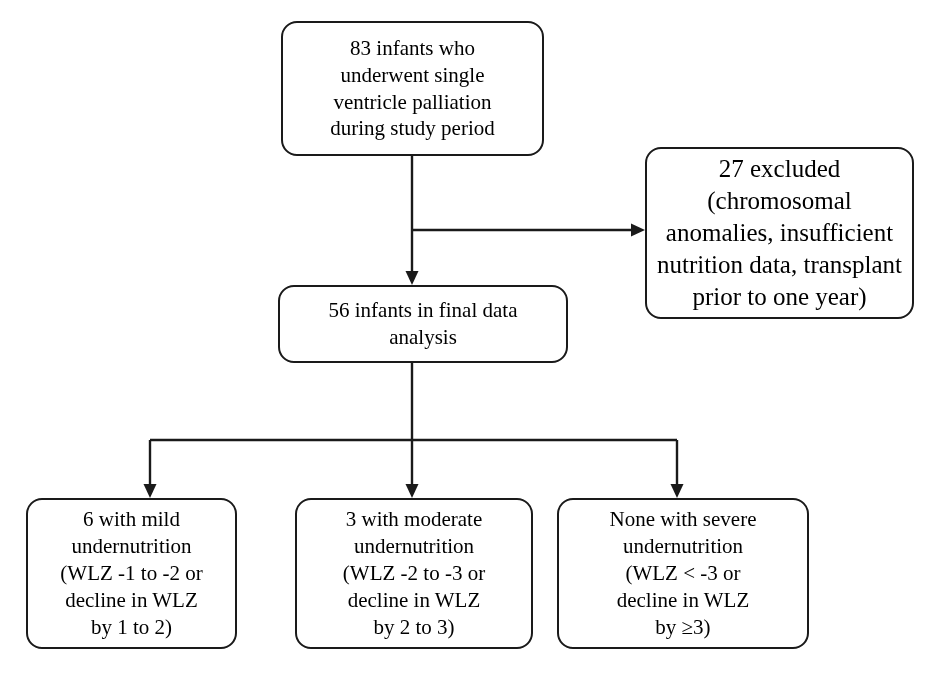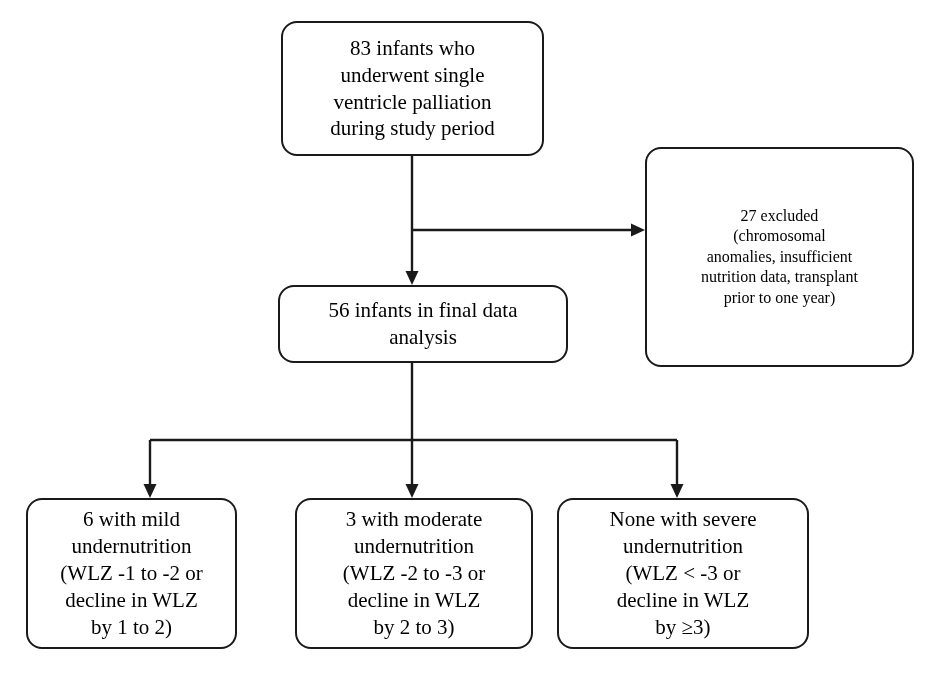--- a/index.html
+++ b/index.html
@@ -28,21 +28,21 @@
     color: #000000;
     line-height: 1.28;
     padding: 4px 8px;
   }
   .node-text {
     display: block;
     white-space: pre-line;
     text-align: center;
   }
   #node-source        { left: 281px; top: 21px;  width: 263px; height: 135px; font-size: 21px; }
-  #node-excluded      { left: 645px; top: 147px; width: 269px; height: 220px; font-size: 16px; }
+  #node-excluded      { left: 645px; top: 147px; width: 269px; height: 172px; font-size: 25px; }
   #node-analysis      { left: 278px; top: 285px; width: 290px; height: 78px;  font-size: 21px; }
   #node-mild          { left: 26px;  top: 498px; width: 211px; height: 151px; font-size: 21px; }
   #node-moderate      { left: 295px; top: 498px; width: 238px; height: 151px; font-size: 21px; }
   #node-severe        { left: 557px; top: 498px; width: 252px; height: 151px; font-size: 21px; align-items: center; }
 
   .edge-layer {
     position: absolute;
     left: 0;
     top: 0;
     width: 942px;

